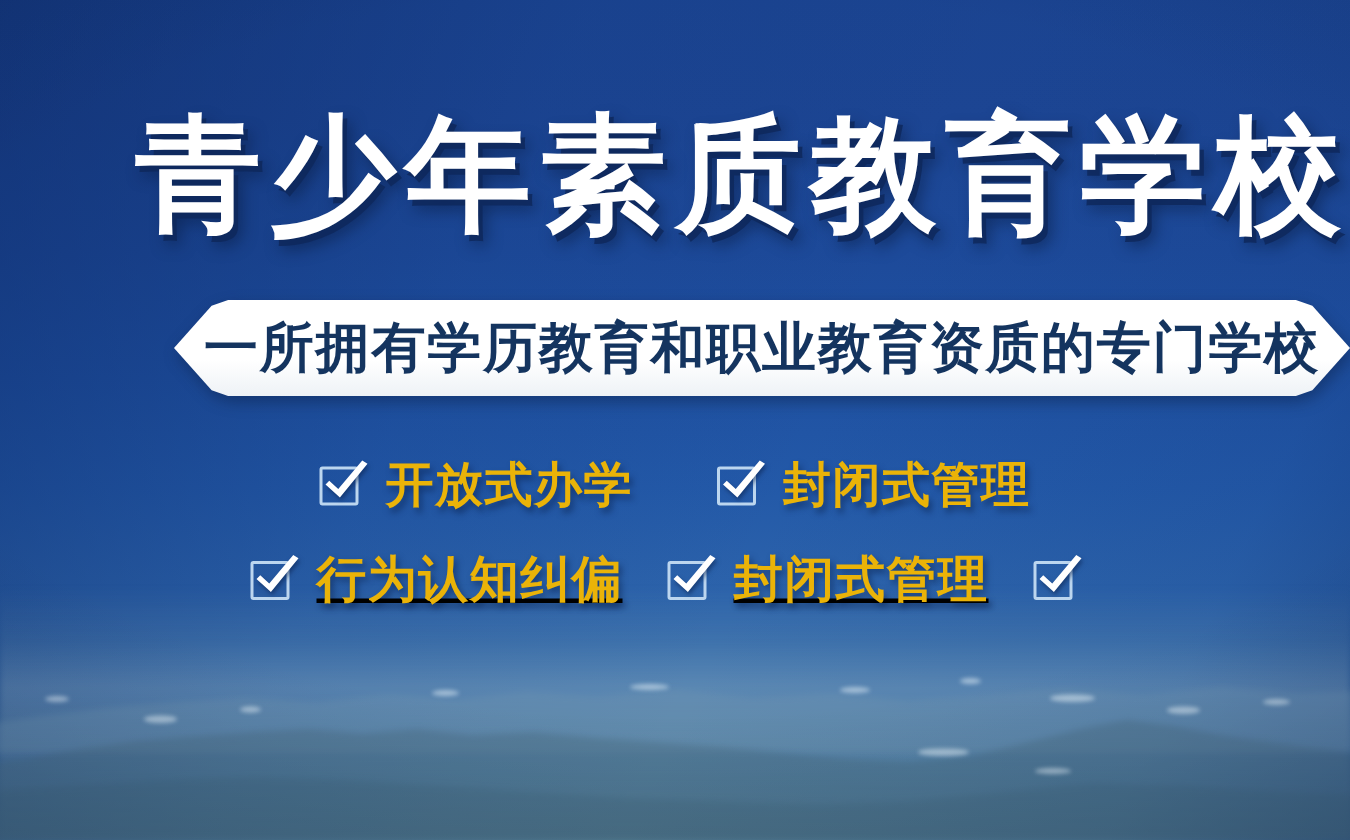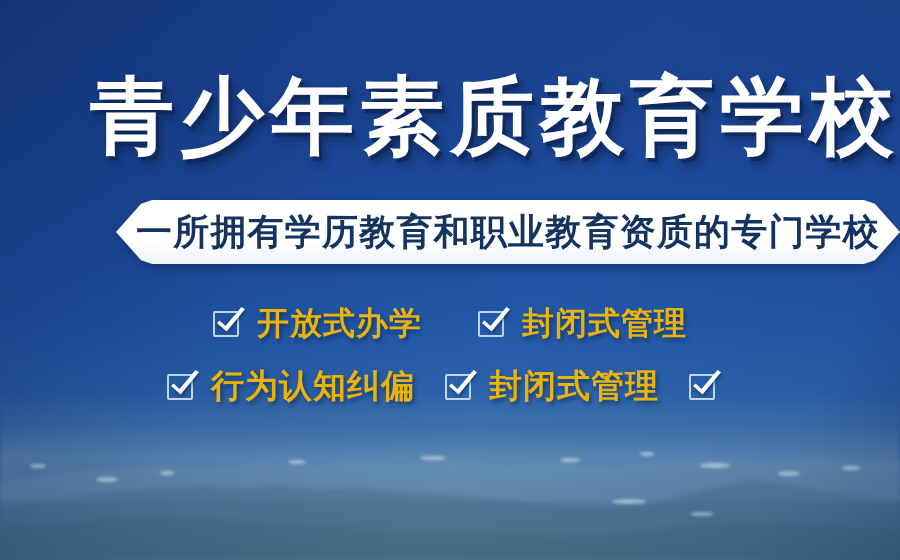--- a/index.html
+++ b/index.html
@@ -165,21 +165,21 @@
     gap: 18px;
     width: 100%;
   }
   .feature-row {
     display: flex;
     align-items: center;
     justify-content: center;
     white-space: nowrap;
   }
   .feature-row.row-1 { gap: 56px; }
-  .feature-row.row-2 { gap: 30px; }
+  .feature-row.row-2 { gap: 30px; text-decoration: underline; }
 
   .feature-item {
     display: flex;
     align-items: center;
   }
   .feature-item .gap-s { width: 14px; }
 
   .check {
     position: relative;
     width: 30px;

